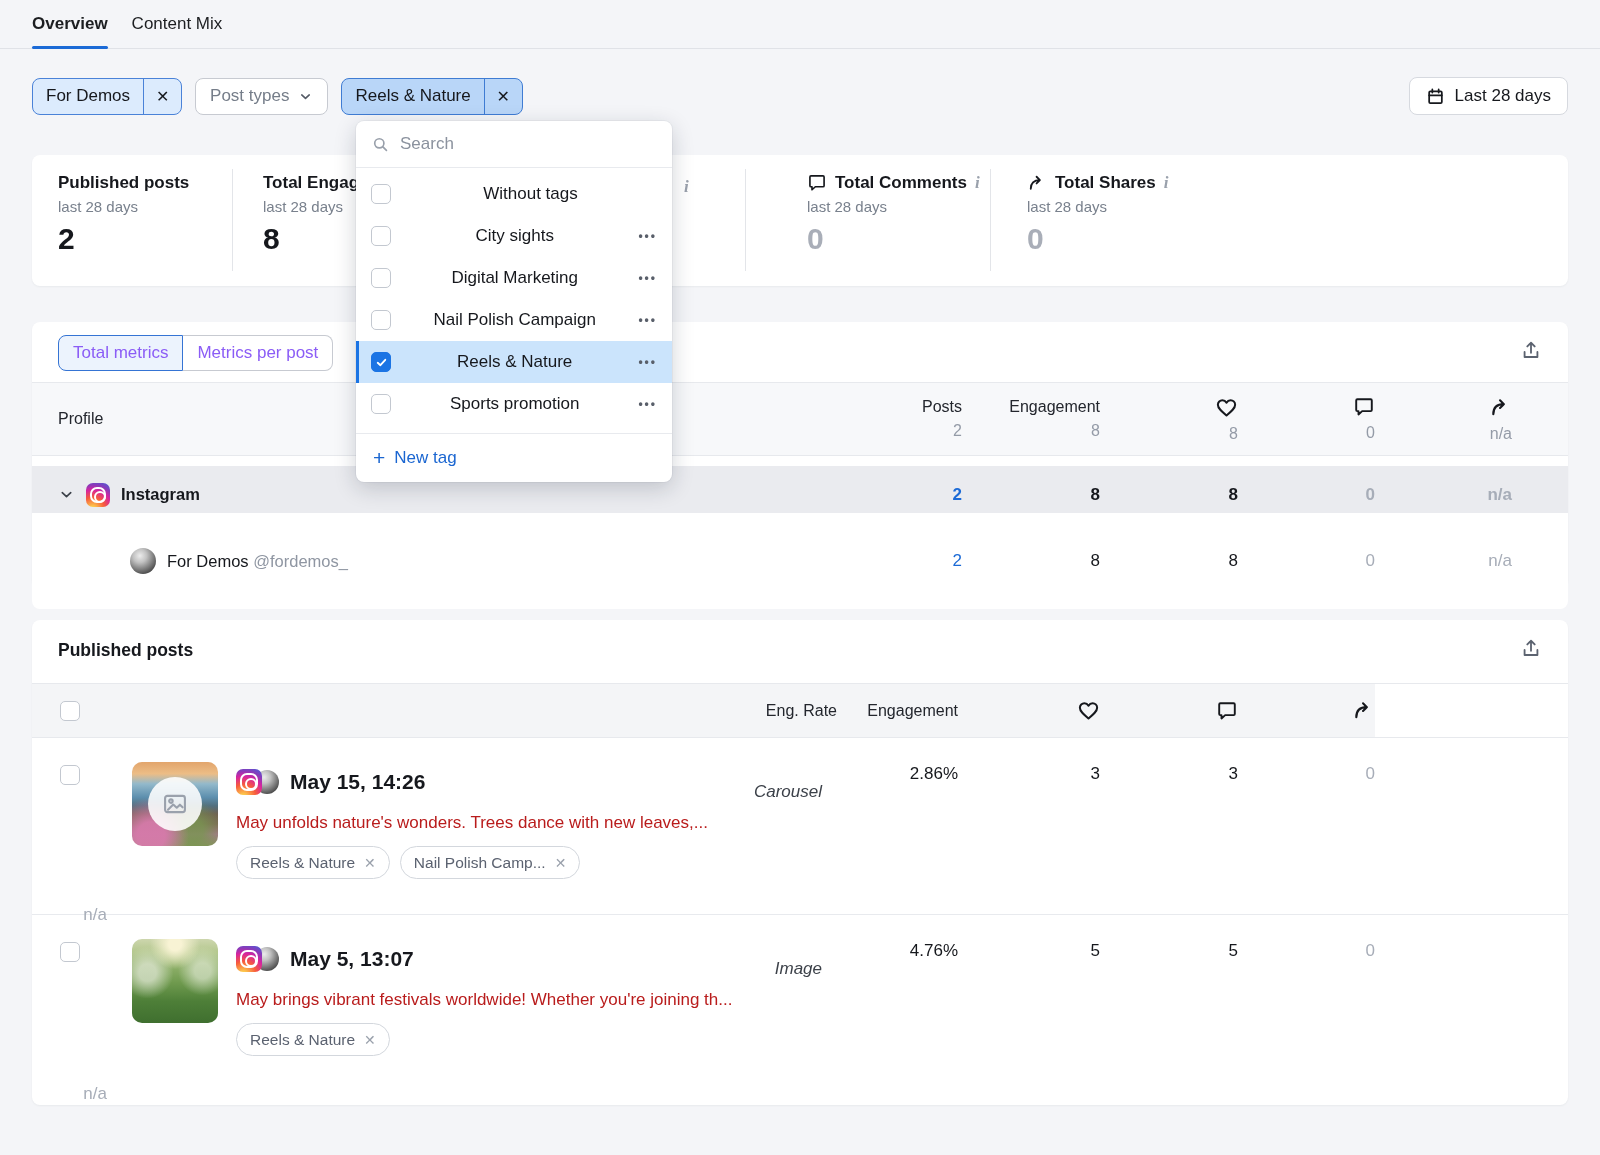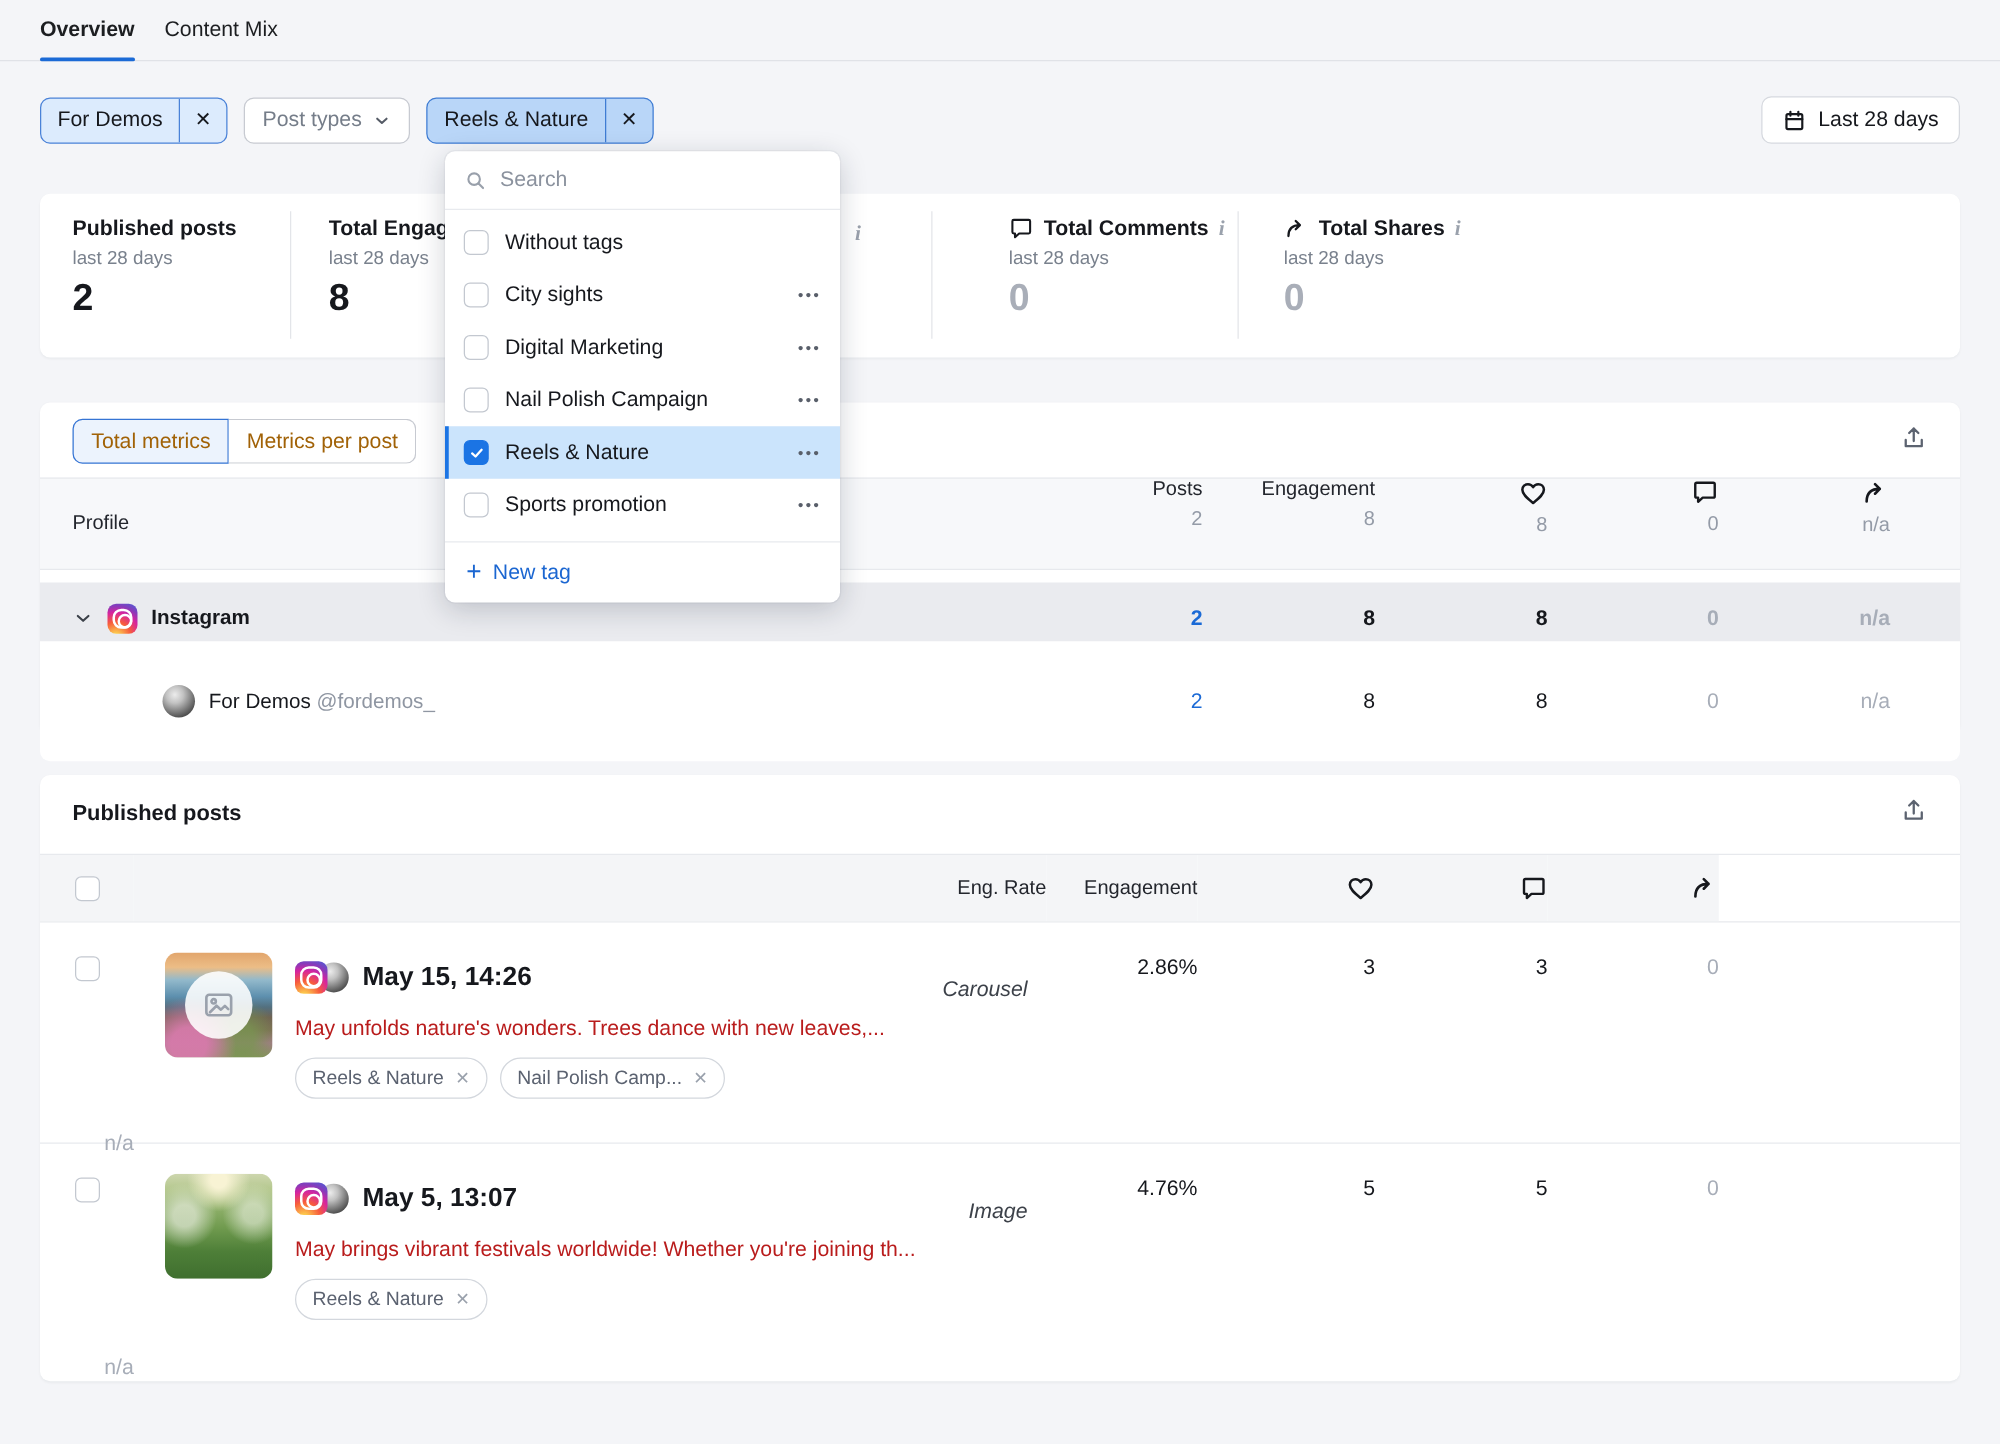--- a/index.html
+++ b/index.html
@@ -47,45 +47,45 @@
   .stat-divider { position:absolute; top:14px; height:102px; width:1px; background:#e3e5e9; }
   .info-i { font-family:"Liberation Serif", serif; font-style:italic; font-weight:bold; color:#9aa1ac; font-size:17px; cursor:pointer; }
   .stat-icon { display:inline-flex; color:#16181d; }
 
   
   .dropdown { position:absolute; left:356px; top:121px; width:316px; background:#fff; border-radius:8px;
     box-shadow:0 6px 22px rgba(20,30,50,.20), 0 0 0 1px rgba(20,30,50,.04); z-index:20; overflow:hidden; }
   .dd-search { display:flex; align-items:center; gap:10px; height:47px; padding:0 15px; border-bottom:1px solid #e8eaee; }
   .dd-search input { border:none; outline:none; flex:1; font-size:17px; color:#8b5cf6; font-family:inherit; }
   .dd-search input::placeholder { color:#8b929e; }
-  .dd-list { padding:5px 0 8px; }
+  .dd-list { padding:5px 0 8px;text-align:center; }
   .dd-item { display:flex; align-items:center; gap:13px; height:42px; padding:0 15px; cursor:pointer; }
   .dd-item .dd-label { flex:1; font-size:17px; color:#16181d; white-space:nowrap; }
   .dd-item.selected { background:#cbe4fc; border-left:3px solid #1b74e4; padding-left:12px; }
   .dots { color:#595f6a; font-size:12px; letter-spacing:2px; font-weight:bold; cursor:pointer; }
   .dd-newtag { display:flex; align-items:center; gap:9px; height:49px; padding:0 17px;
     border-top:1px solid #e8eaee; color:#1b66d1; font-size:17px; cursor:pointer; }
   .dd-newtag .plus { font-size:21px; line-height:1; margin-top:-2px; }
 
   .cb { width:20px; height:20px; border:1.5px solid #c3c8d0; border-radius:5px; background:#fff; flex:0 0 auto; cursor:pointer; }
   .cb.checked { background:#1b74e4; border-color:#1b74e4; display:flex; align-items:center; justify-content:center; }
 
   
   .metrics-card { top:322px; height:265px; }
   .toggle { position:absolute; left:26px; top:13px; display:inline-flex; height:36px; }
-  .toggle-btn { display:flex; align-items:center; padding:0 14px; font-size:17px; color:#a16207; background:#fff;
+  .toggle-btn { display:flex; align-items:center; padding:0 14px; font-size:17px; color:#8b5cf6; background:#fff;
     border:1px solid #c7cad1; cursor:pointer; }
   .toggle-btn.active { background:#ecf3fd; border:1px solid #3574d4; border-radius:8px 0 0 8px; }
   .toggle-btn.inactive { border-left:none; border-radius:0 8px 8px 0; }
   .export-btn { position:absolute; right:26px; top:18px; color:#5c6370; cursor:pointer; }
 
   .metrics-grid { display:grid; grid-template-columns:1fr 130px 138px 138px 137px 137px; padding:0 56px 0 26px; }
   .mt-header { position:absolute; top:60px; left:0; right:0; height:74px; background:#f7f8fa;
     border-top:1px solid #e7e9ed; border-bottom:1px solid #e7e9ed; }
-  .mt-header .hcell { display:flex; flex-direction:column; align-items:flex-end; gap:6px; }
+  .mt-header .hcell { display:flex; flex-direction:column; justify-content:center; align-items:flex-end; gap:6px; }
   .mt-header .hcell.first { align-items:flex-start; justify-content:center; }
   .hlabel { font-size:16px; color:#23262d; }
   .htotal { font-size:16px; color:#949ba7; }
   .col-icon { color:#16181d; display:inline-flex; }
 
   .mt-row { position:absolute; left:0; right:0; align-items:center; }
   .mt-row .cell { text-align:right; font-size:17px; }
   .row-ig { top:144px; height:57px; background:#eaebef; }
   .row-ig .cell { font-weight:bold; }
   .row-profile { top:191px; height:96px; background:#fff; border-radius:0 0 8px 8px; }

